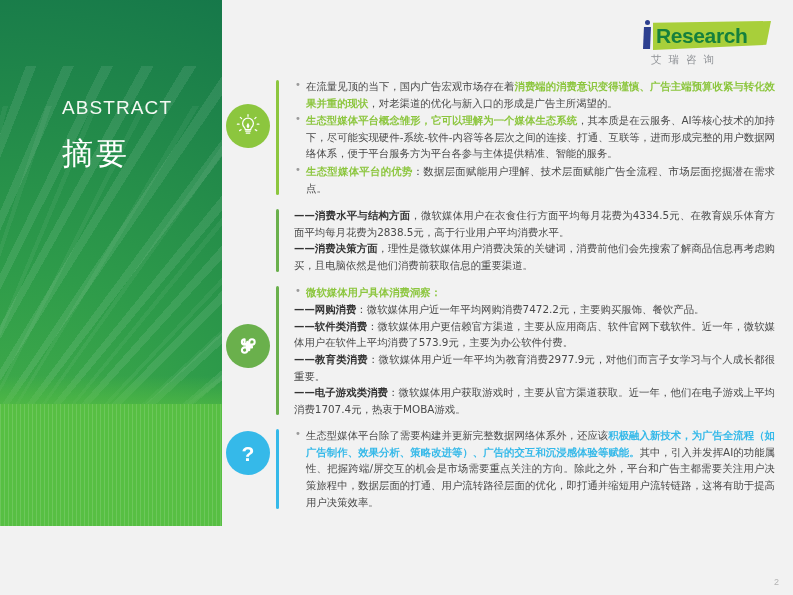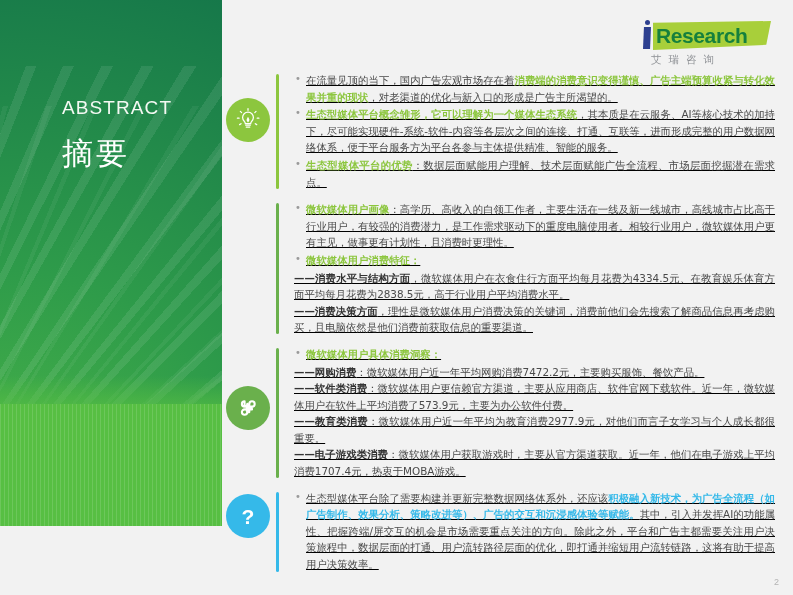--- a/index.html
+++ b/index.html
@@ -88,21 +88,21 @@
     color:#15803d;font-size:21px;font-weight:700;letter-spacing:-0.4px;
     line-height:27px;font-family:"Liberation Sans",sans-serif;
   }
   .logo-cn{
     position:absolute;left:14px;top:35px;width:124px;
     color:#8f9296;font-size:10.5px;letter-spacing:7px;
     font-family:"DejaVu Sans",sans-serif;
   }
 
   
-  .blocks{position:absolute;left:0;top:72px;right:0;text-decoration:underline;}
+  .blocks{position:absolute;left:0;top:78px;right:0;}
   .block{position:relative;display:flex;align-items:flex-start;}
 
   .gutter{
     position:relative;width:72px;flex:0 0 72px;align-self:stretch;
   }
   .bar{
     position:absolute;left:54px;top:0;width:3px;border-radius:2px;
   }
   .icon-circle{
     position:absolute;left:4px;width:44px;height:44px;border-radius:50%;
@@ -186,24 +186,20 @@
               <li><span class="hl-green">生态型媒体平台概念雏形，它可以理解为一个媒体生态系统</span><span>，其本质是在云服务、AI等核心技术的加持下，尽可能实现硬件-系统-软件-内容等各层次之间的连接、打通、互联等，进而形成完整的用户数据网络体系，便于平台服务方为平台各参与主体提供精准、智能的服务。</span></li>
               <li><span class="hl-green">生态型媒体平台的优势</span><span>：数据层面赋能用户理解、技术层面赋能广告全流程、市场层面挖掘潜在需求点。</span></li>
             </ul>
           </div>
         </div>
         <div class="block" style="margin-bottom: 10px;">
           <div class="gutter">
             <div class="bar" style="background: rgb(106, 176, 76); top: 2px; bottom: 2px;"></div>
           </div>
           <div class="body-text">
-            <ul class="bul">
-              <li><span class="hl-green">微软媒体用户画像</span><span>：高学历、高收入的白领工作者，主要生活在一线及新一线城市，高线城市占比高于行业用户，有较强的消费潜力，是工作需求驱动下的重度电脑使用者。相较行业用户，微软媒体用户更有主见，做事更有计划性，且消费时更理性。</span></li>
-              <li><span class="hl-green">微软媒体用户消费特征：</span></li>
-            </ul>
             <p class="dash"><span class="b">——消费水平与结构方面</span><span>，微软媒体用户在衣食住行方面平均每月花费为4334.5元、在教育娱乐体育方面平均每月花费为2838.5元，高于行业用户平均消费水平。</span></p>
             <p class="dash"><span class="b">——消费决策方面</span><span>，理性是微软媒体用户消费决策的关键词，消费前他们会先搜索了解商品信息再考虑购买，且电脑依然是他们消费前获取信息的重要渠道。</span></p>
           </div>
         </div>
         <div class="block" style="margin-bottom: 10px; align-items: flex-end;">
           <div class="gutter">
             <div class="bar" style="background: rgb(106, 176, 76); top: 2px; bottom: 2px;"></div>
             <div class="icon-circle" style="background: rgb(106, 176, 76); top: 40px;">
               <svg width="26" height="26" viewBox="0 0 26 26">
                 <g fill="none" stroke="#ffffff" stroke-width="2.1" stroke-linecap="round" stroke-linejoin="round">

